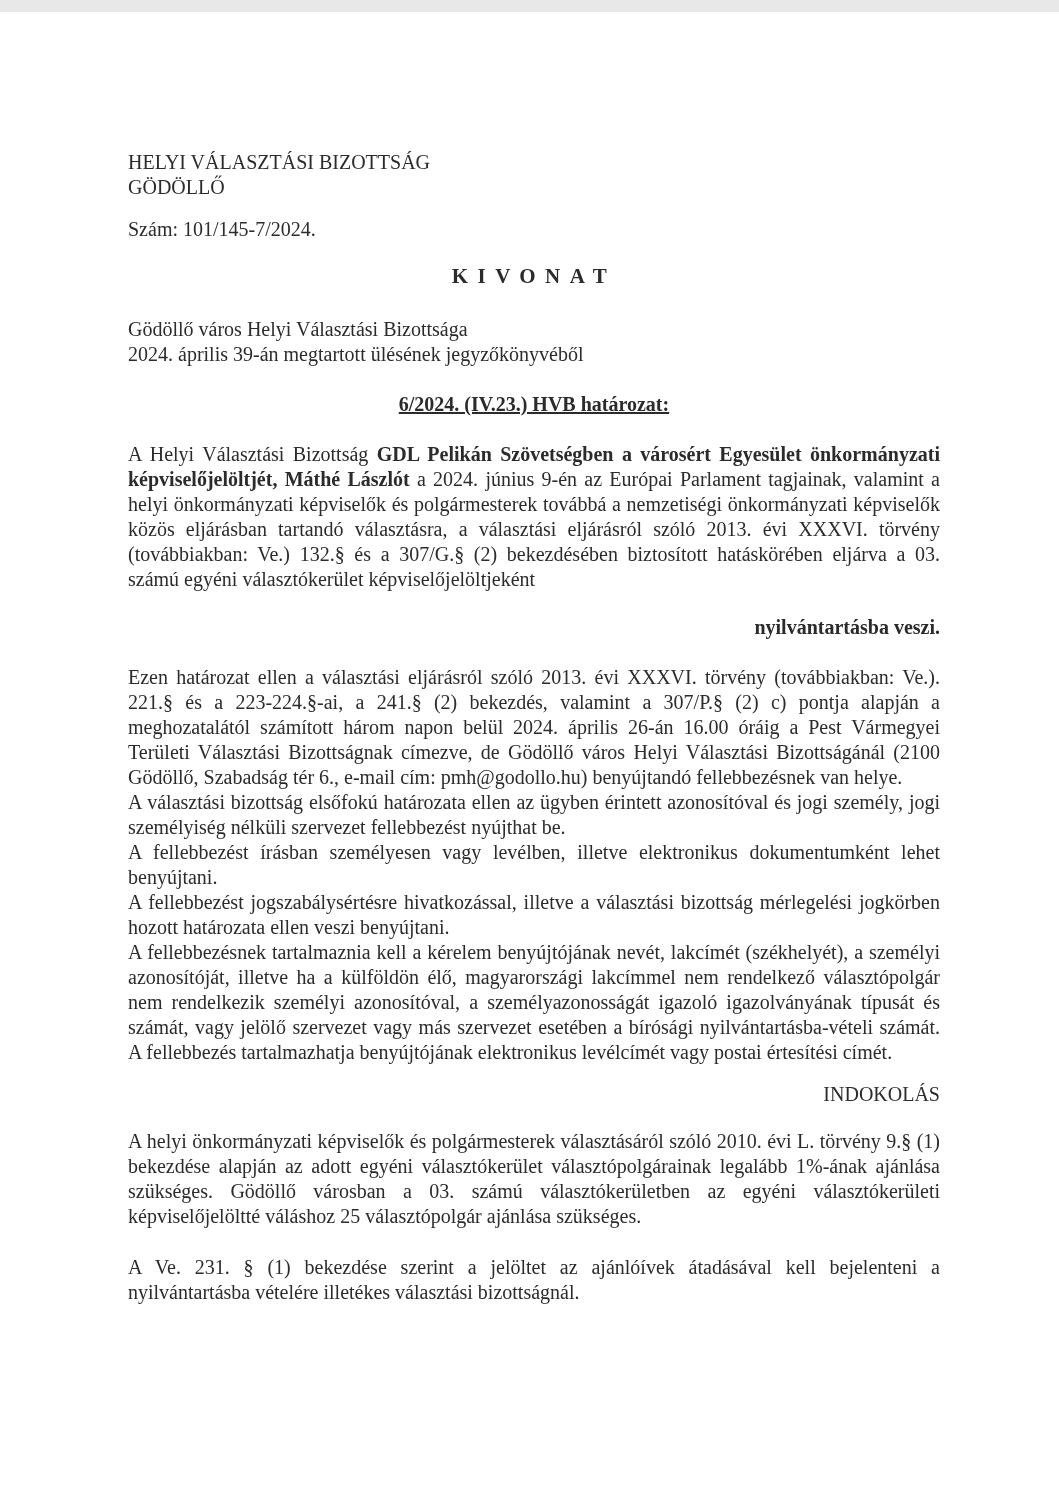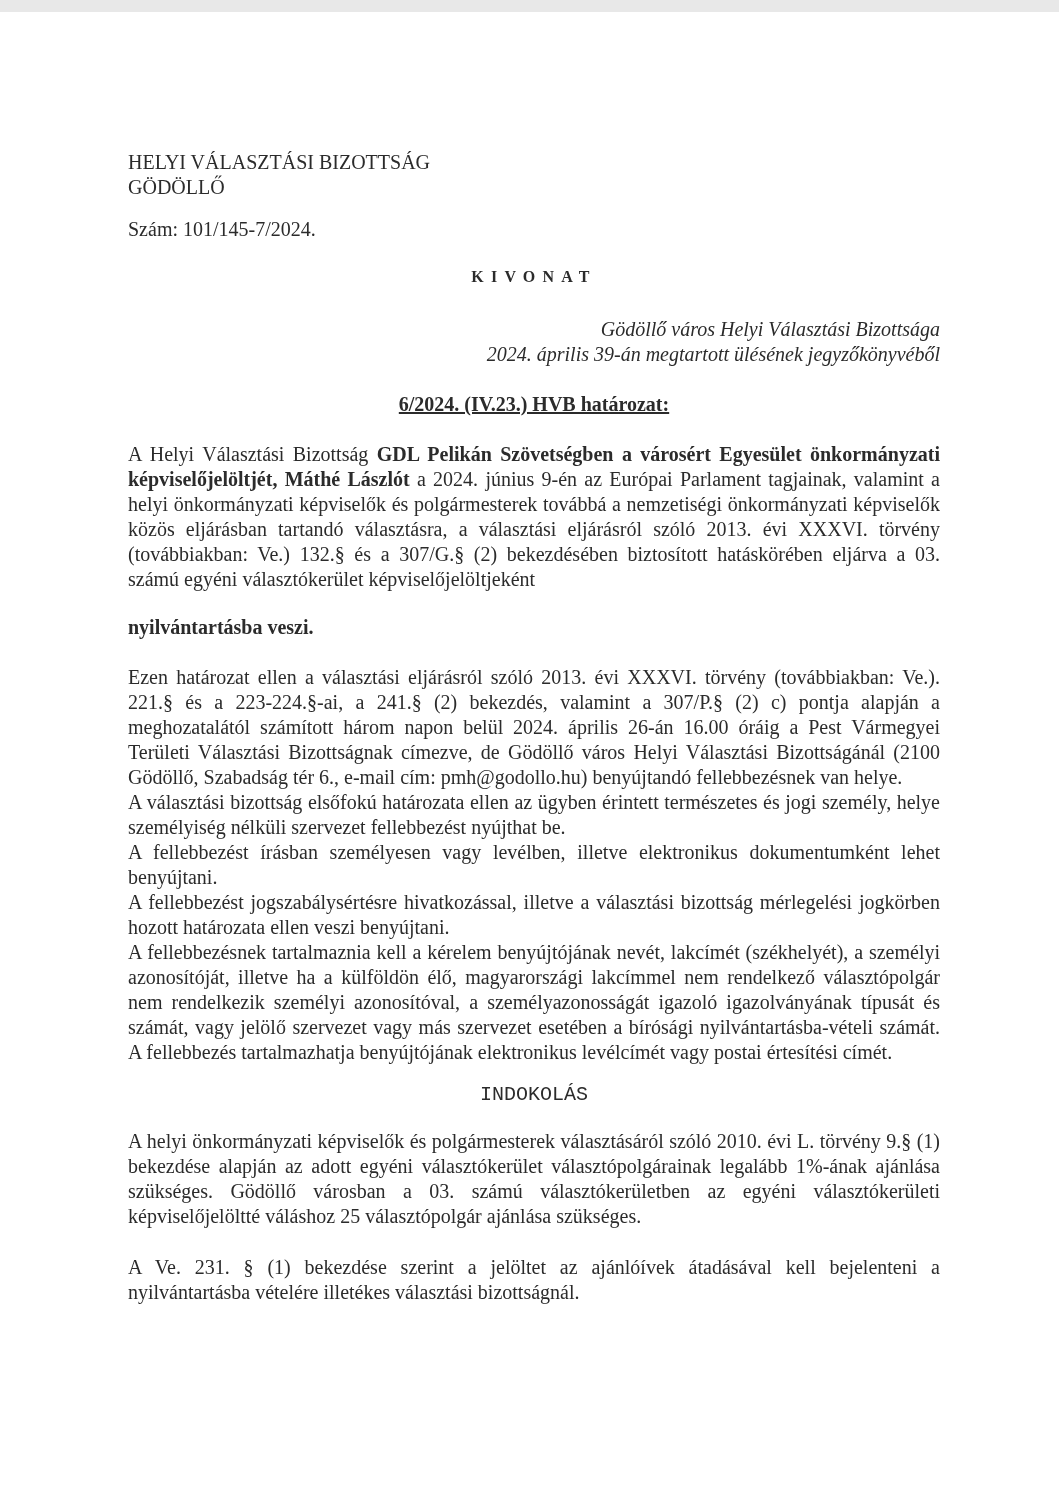--- a/index.html
+++ b/index.html
@@ -29,27 +29,26 @@
   .org-block p {
     margin: 0;
   }
   .case-number {
     margin: 17px 0 0 0;
   }
   .doc-title {
     margin: 22px 0 0 0;
     text-align: center;
     font-weight: bold;
-    font-size: 16px;
+    font-size: 21px;
     letter-spacing: 0.45em;
   }
   .subtitle {
     margin: 28px 0 0 0;
-    text-align: right;
-    font-style: italic;
+    text-align: left;
   }
   .subtitle p {
     margin: 0;
   }
   .decision-heading {
     margin: 25px 0 0 0;
     text-align: center;
     font-weight: bold;
     text-decoration: underline;
   }
@@ -58,30 +57,29 @@
     text-align: justify;
   }
   .para.first {
     margin-top: 25px;
   }
   .bold {
     font-weight: bold;
   }
   .operative {
     margin: 23px 0 0 0;
-    text-align: left;
+    text-align: right;
     font-weight: bold;
   }
   .appeal-block {
     margin-top: 25px;
   }
   .justification-heading {
     margin: 17px 0 0 0;
-    text-align: center;
-    font-family: Liberation Mono, monospace;
+    text-align: right;
   }
   .just-p1 {
     margin-top: 22px;
   }
   .just-p2 {
     margin-top: 26px;
   }
 </style>
 </head>
 <body>
@@ -104,21 +102,21 @@
     </div>
 
     <p class="decision-heading">6/2024. (IV.23.) HVB határozat:</p>
 
     <p class="para first"><span>A Helyi Választási Bizottság </span><span class="bold">GDL Pelikán Szövetségben a városért Egyesület önkormányzati képviselőjelöltjét, Máthé Lászlót</span><span> a 2024. június 9-én az Európai Parlament tagjainak, valamint a helyi önkormányzati képviselők és polgármesterek továbbá a nemzetiségi önkormányzati képviselők közös eljárásban tartandó választásra, a választási eljárásról szóló 2013. évi XXXVI. törvény (továbbiakban: Ve.) 132.§ és a 307/G.§ (2) bekezdésében biztosított hatáskörében eljárva a 03. számú egyéni választókerület képviselőjelöltjeként</span></p>
 
     <p class="operative">nyilvántartásba veszi.</p>
 
     <div class="appeal-block">
       <p class="para">Ezen határozat ellen a választási eljárásról szóló 2013. évi XXXVI. törvény (továbbiakban: Ve.). 221.§ és a 223-224.§-ai, a 241.§ (2) bekezdés, valamint a 307/P.§ (2) c) pontja alapján a meghozatalától számított három napon belül 2024. április 26-án 16.00 óráig a Pest Vármegyei Területi Választási Bizottságnak címezve, de Gödöllő város Helyi Választási Bizottságánál (2100 Gödöllő, Szabadság tér 6., e-mail cím: pmh@godollo.hu) benyújtandó fellebbezésnek van helye.</p>
-      <p class="para">A választási bizottság elsőfokú határozata ellen az ügyben érintett természetes és jogi személy, helye személyiség nélküli szervezet fellebbezést nyújthat be.</p>
+      <p class="para">A választási bizottság elsőfokú határozata ellen az ügyben érintett azonosítóval és jogi személy, jogi személyiség nélküli szervezet fellebbezést nyújthat be.</p>
       <p class="para">A fellebbezést írásban személyesen vagy levélben, illetve elektronikus dokumentumként lehet benyújtani.</p>
       <p class="para">A fellebbezést jogszabálysértésre hivatkozással, illetve a választási bizottság mérlegelési jogkörben hozott határozata ellen veszi benyújtani.</p>
       <p class="para">A fellebbezésnek tartalmaznia kell a kérelem benyújtójának nevét, lakcímét (székhelyét), a személyi azonosítóját, illetve ha a külföldön élő, magyarországi lakcímmel nem rendelkező választópolgár nem rendelkezik személyi azonosítóval, a személyazonosságát igazoló igazolványának típusát és számát, vagy jelölő szervezet vagy más szervezet esetében a bírósági nyilvántartásba-vételi számát. A fellebbezés tartalmazhatja benyújtójának elektronikus levélcímét vagy postai értesítési címét.</p>
     </div>
 
     <p class="justification-heading">INDOKOLÁS</p>
 
     <p class="para just-p1">A helyi önkormányzati képviselők és polgármesterek választásáról szóló 2010. évi L. törvény 9.§ (1) bekezdése alapján az adott egyéni választókerület választópolgárainak legalább 1%-ának ajánlása szükséges. Gödöllő városban a 03. számú választókerületben az egyéni választókerületi képviselőjelöltté váláshoz 25 választópolgár ajánlása szükséges.</p>
     <p class="para just-p2">A Ve. 231. § (1) bekezdése szerint a jelöltet az ajánlóívek átadásával kell bejelenteni a nyilvántartásba vételére illetékes választási bizottságnál.</p>
 

